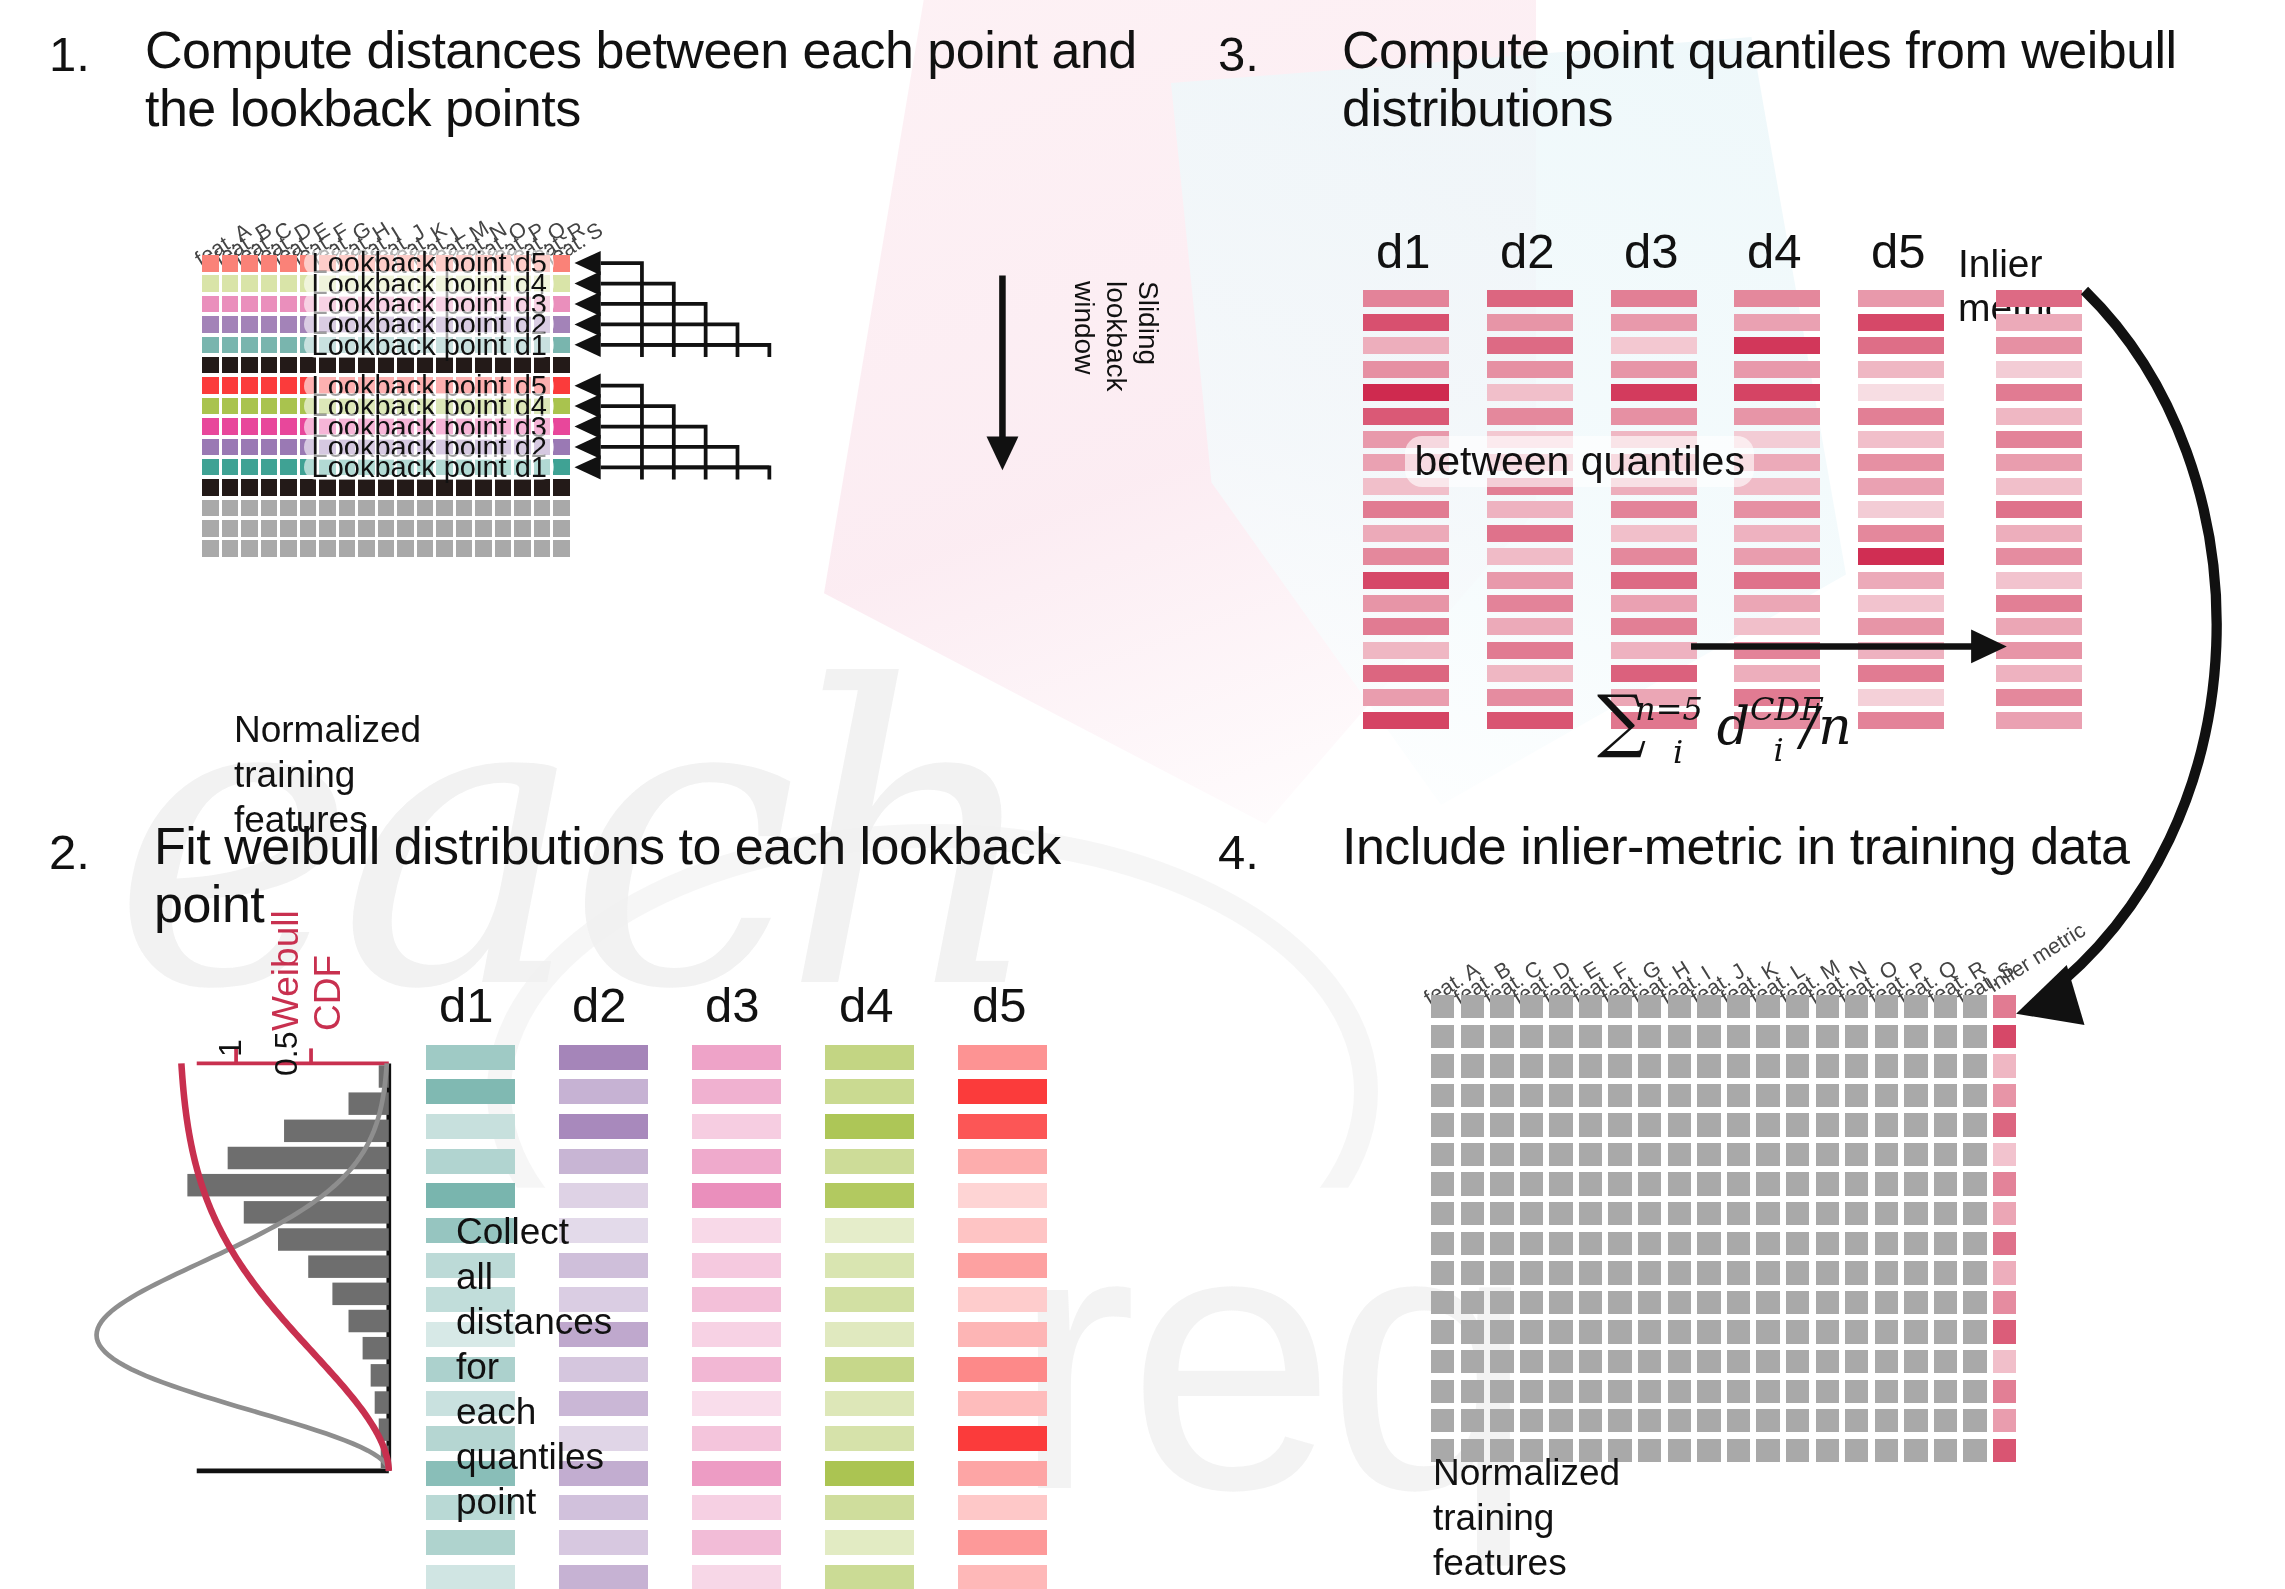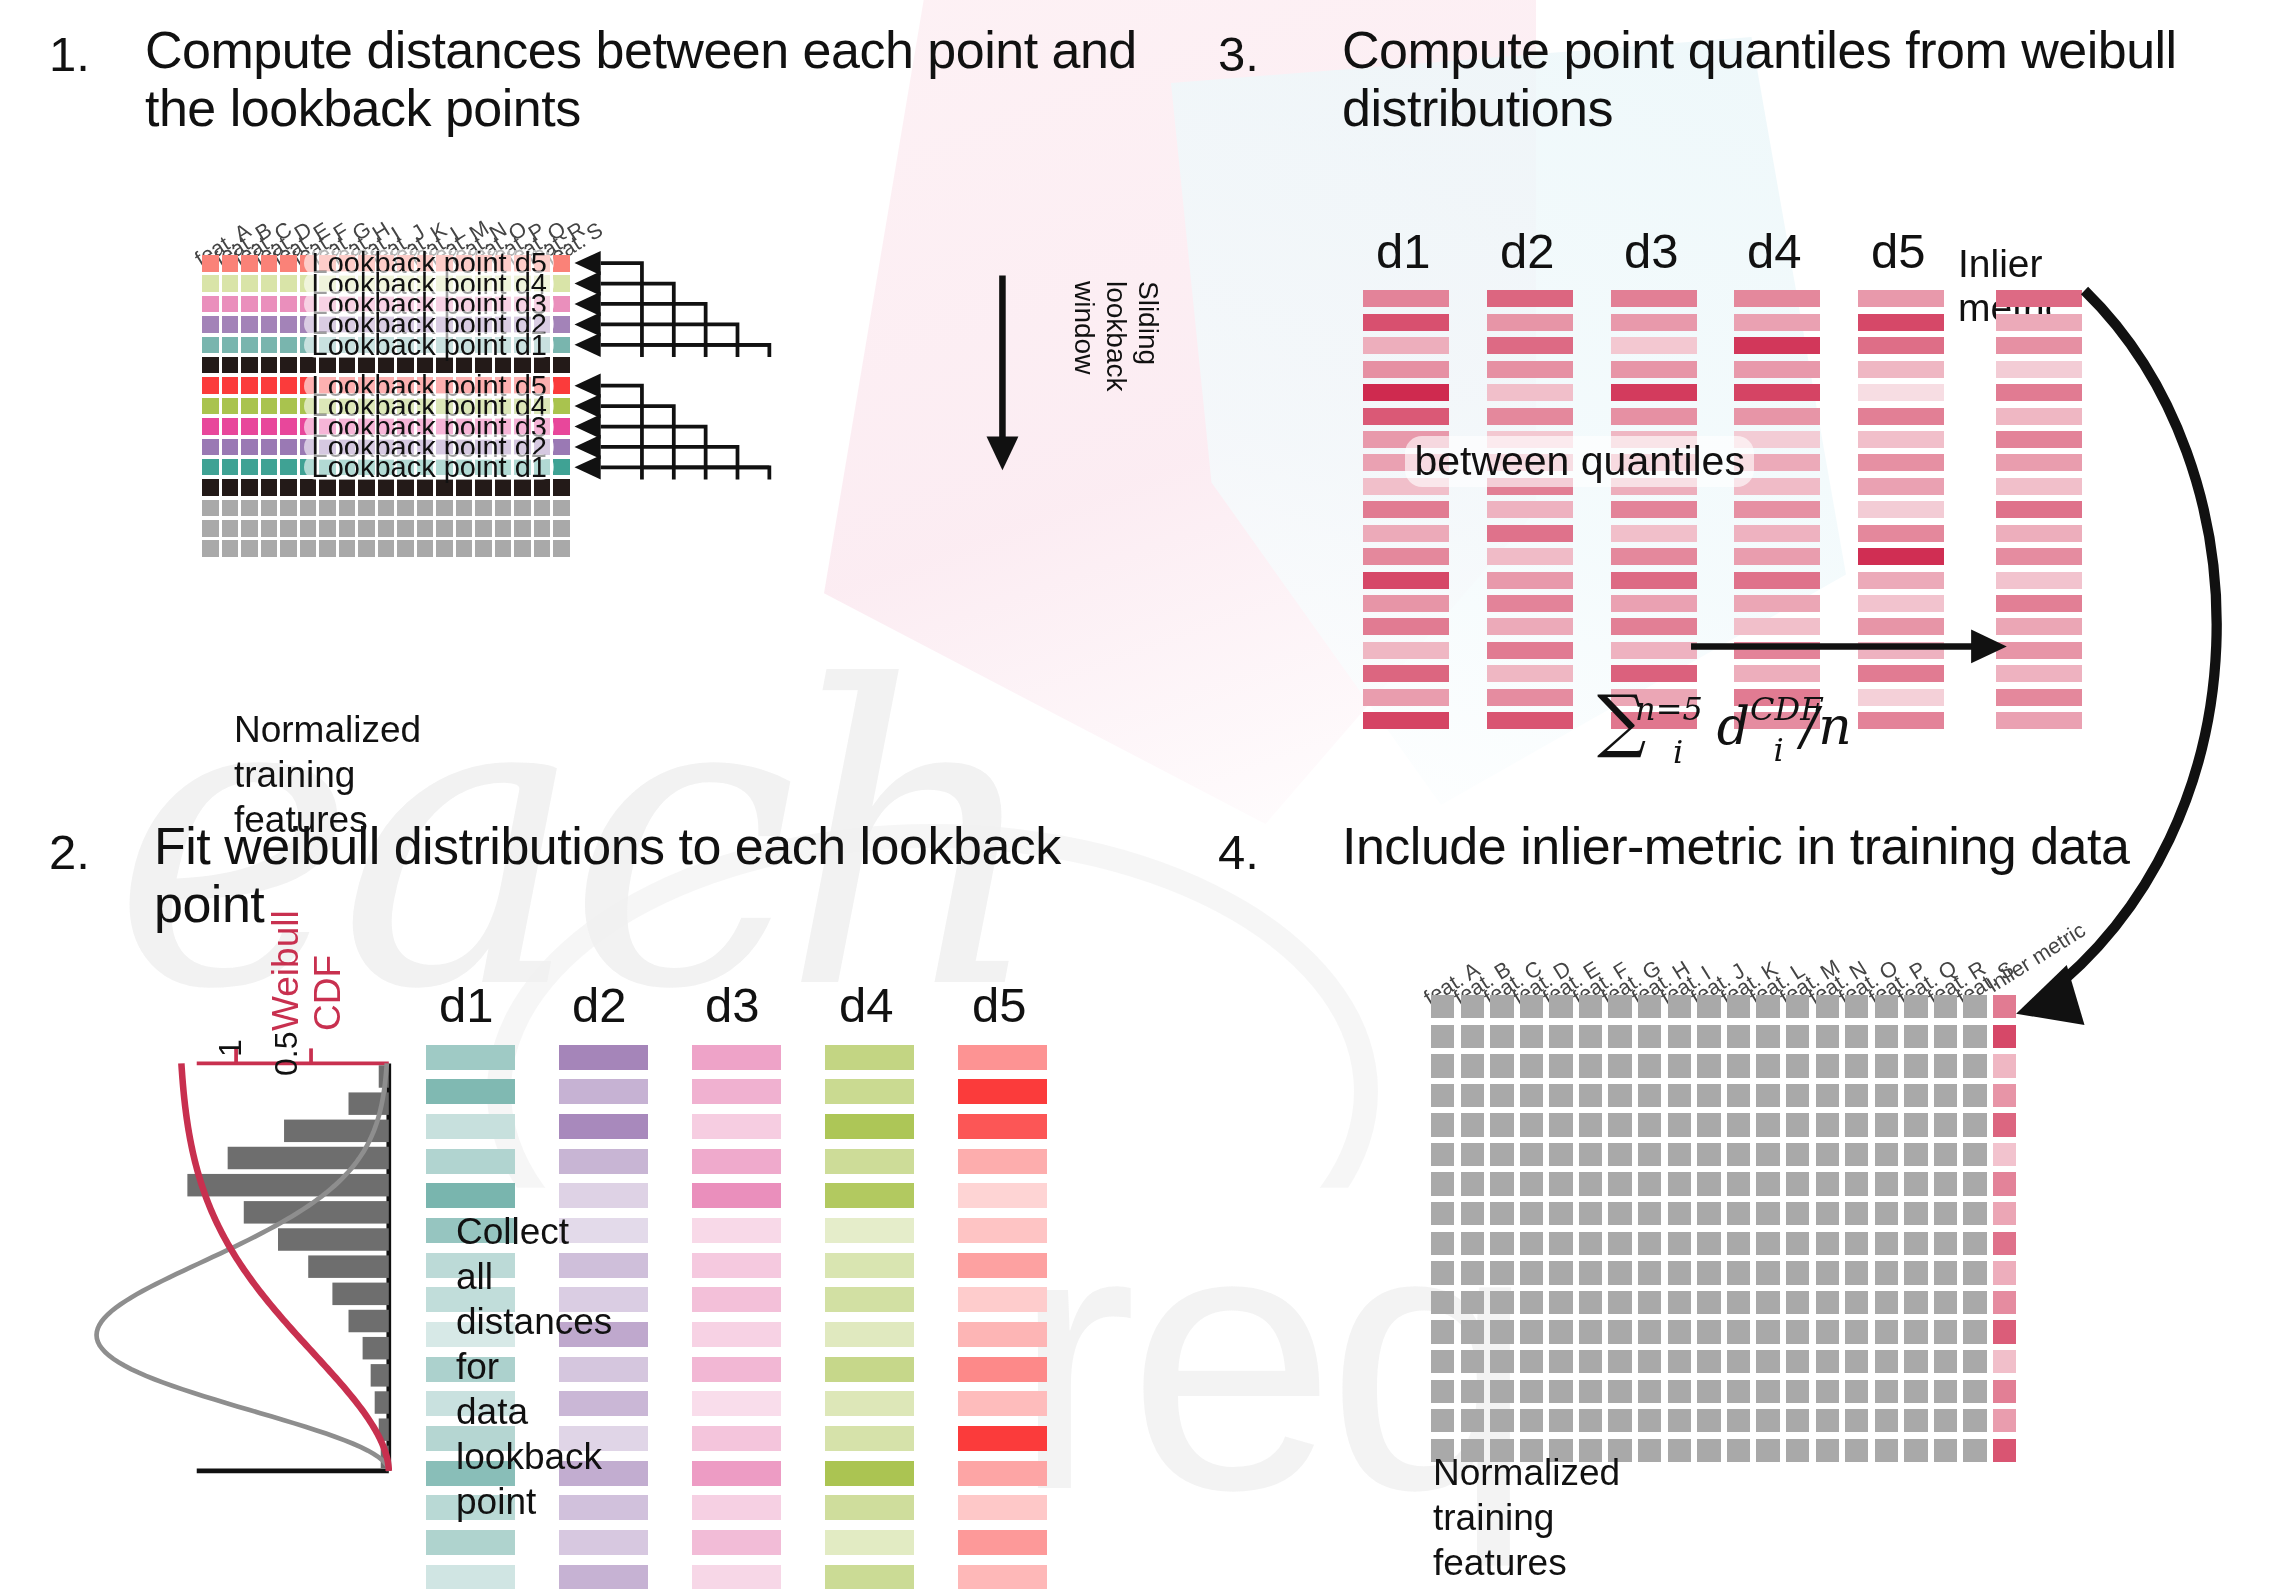--- a/index.html
+++ b/index.html
@@ -571,21 +571,21 @@
       <div style="position: absolute; left: 958px; top: 1322px; width: 89px; height: 25px; background: rgb(253, 181, 181);"></div>
       <div style="position: absolute; left: 958px; top: 1357px; width: 89px; height: 25px; background: rgb(253, 137, 137);"></div>
       <div style="position: absolute; left: 958px; top: 1391px; width: 89px; height: 25px; background: rgb(254, 188, 188);"></div>
       <div style="position: absolute; left: 958px; top: 1426px; width: 89px; height: 25px; background: rgb(251, 59, 59);"></div>
       <div style="position: absolute; left: 958px; top: 1461px; width: 89px; height: 25px; background: rgb(253, 165, 165);"></div>
       <div style="position: absolute; left: 958px; top: 1495px; width: 89px; height: 25px; background: rgb(254, 200, 200);"></div>
       <div style="position: absolute; left: 958px; top: 1530px; width: 89px; height: 25px; background: rgb(253, 153, 153);"></div>
       <div style="position: absolute; left: 958px; top: 1565px; width: 89px; height: 25px; background: rgb(254, 184, 184);"></div>
     </div>
   <div class="caption" style="left:456px;top:1209px;">Collect all distances for
-data lookback point</div>
+each quantiles point</div>
 </div>
 
 <div class="panel">
   <div class="step-num" style="left:1218px;top:26px;">3.</div>
   <div class="head" style="left:1342px;top:20.6px;width:956px;">Compute point quantiles from
 weibull distributions</div>
 
   <div id="p3-dlabels">
       <div class="dlabel" style="left: 1376px; top: 223px;">d1</div>
       <div class="dlabel" style="left: 1500px; top: 223px;">d2</div>

